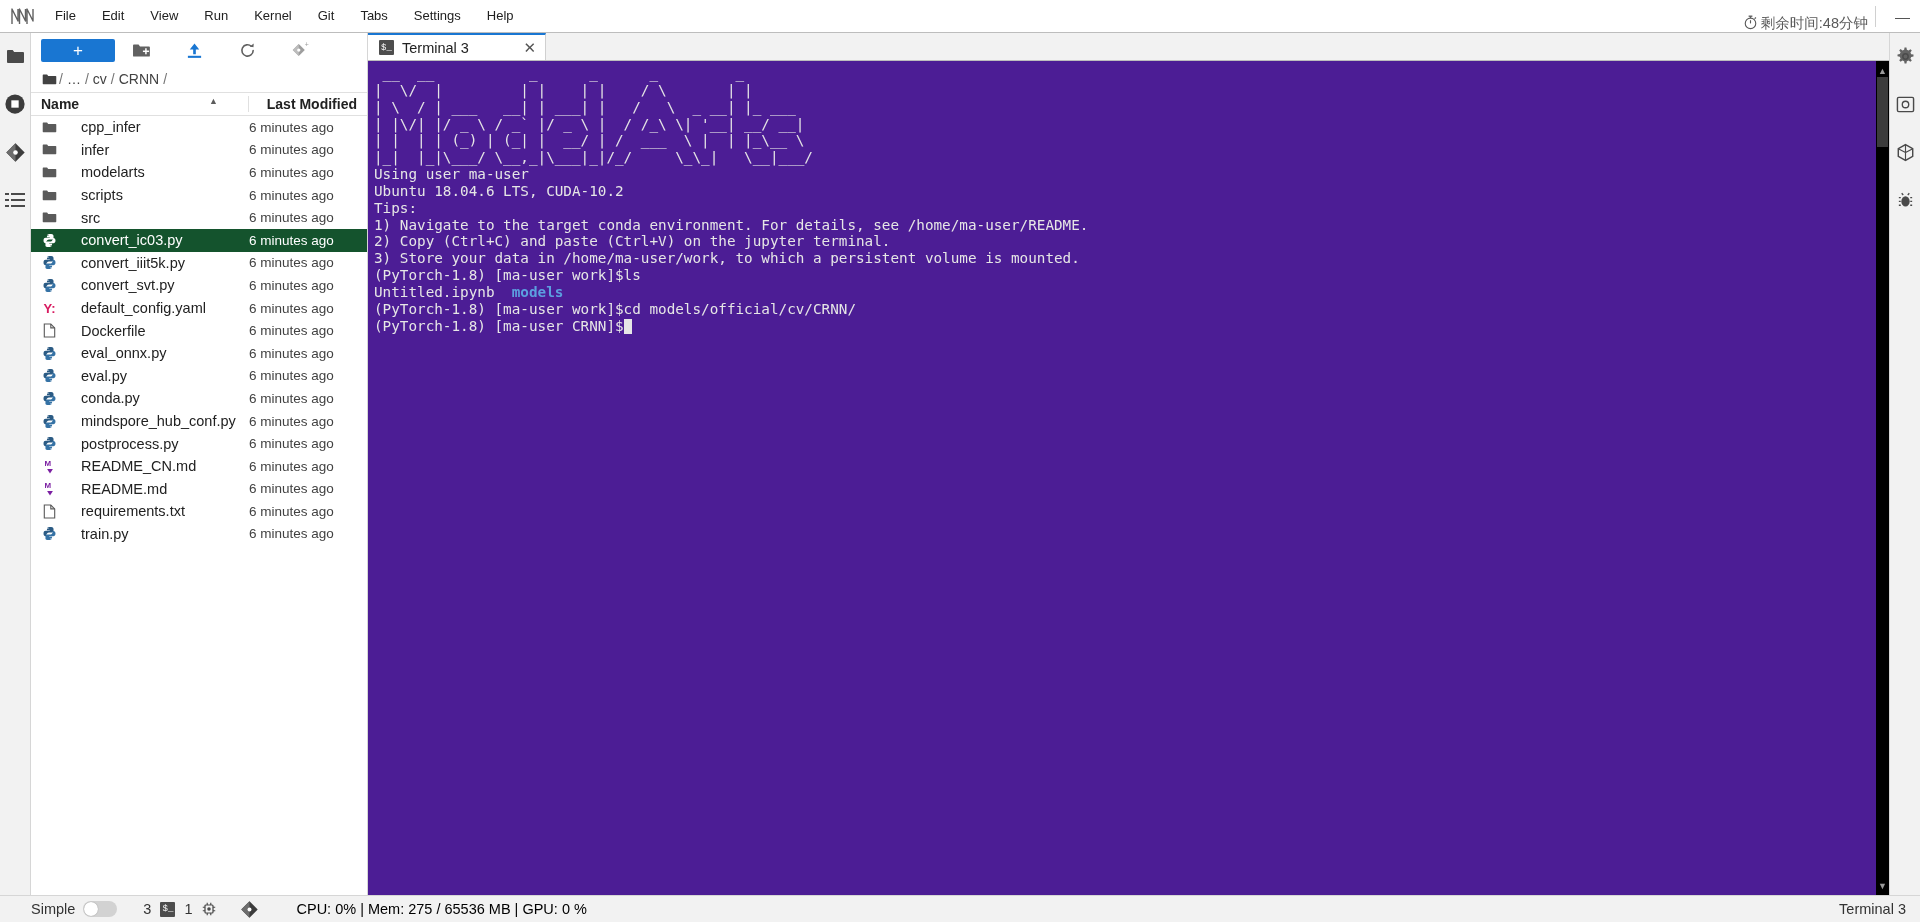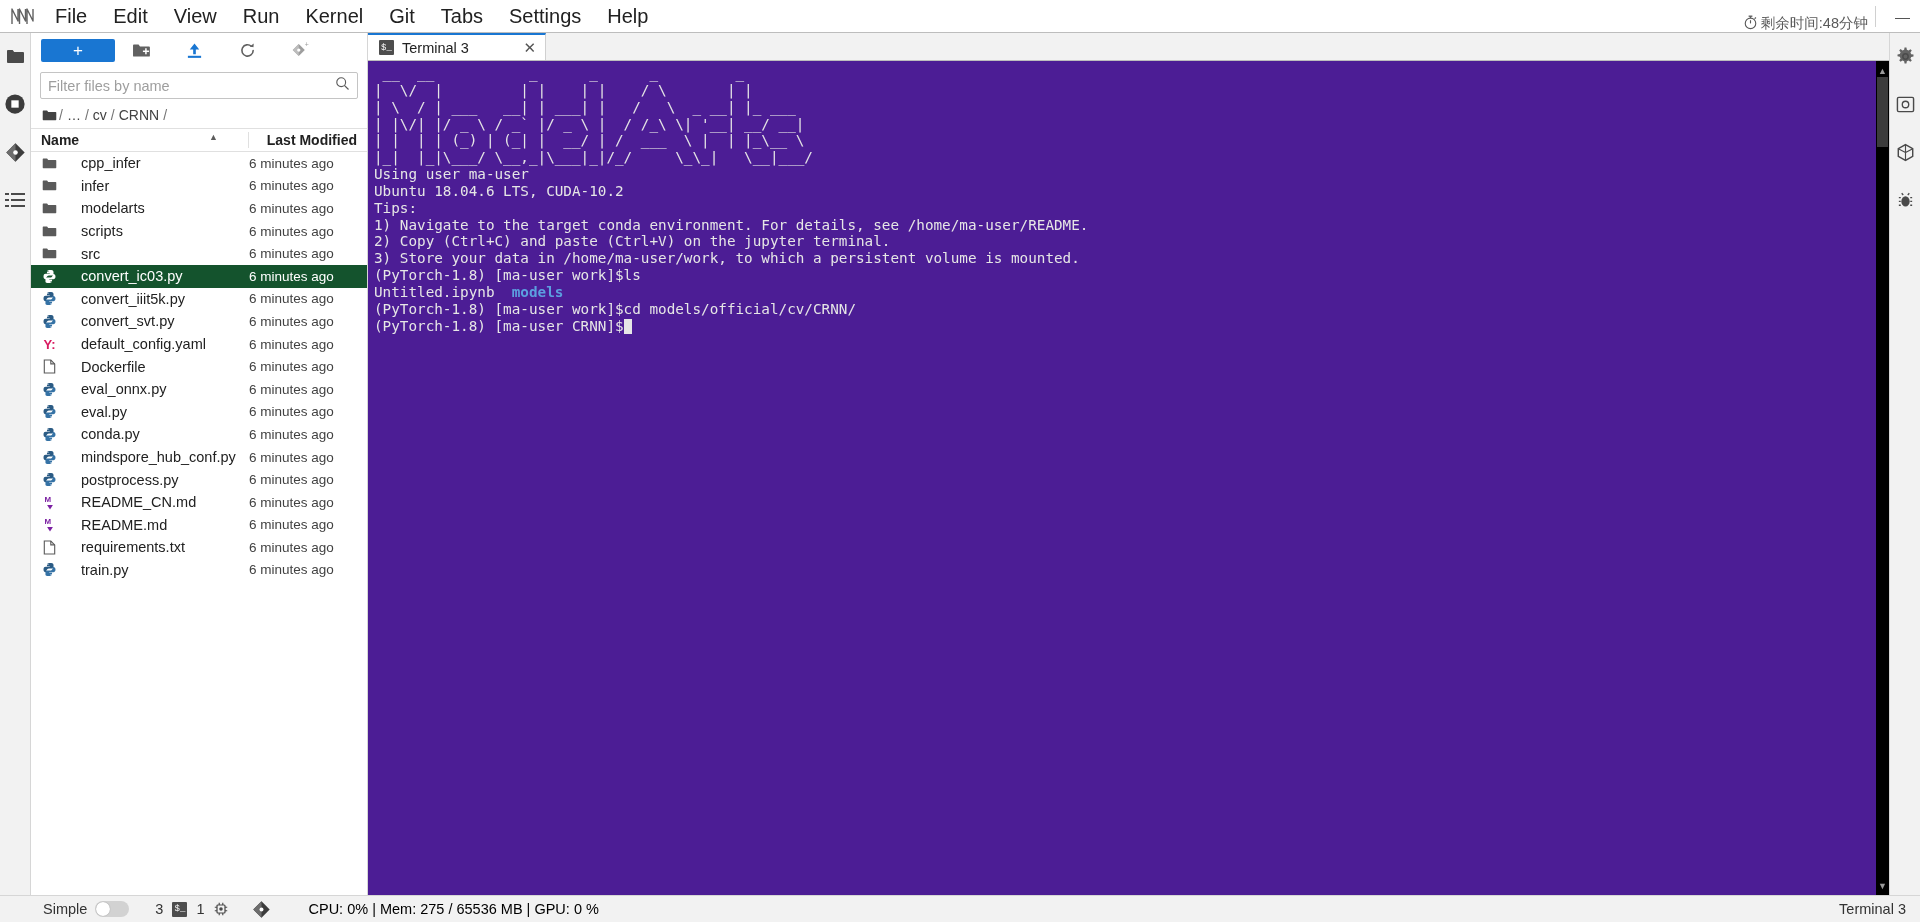--- a/index.html
+++ b/index.html
@@ -15,21 +15,21 @@
   .menubar {
     height: 33px; min-height: 33px;
     background: #fff;
     border-bottom: 1px solid #bdbdbd;
     display: flex; align-items: center;
     padding-left: 6px;
     position: relative;
   }
   .logo-mark { width: 36px; height: 26px; display:flex; align-items:center; justify-content:center; }
   .menu-item {
-    font-size: 20px; color: #212121;
+    font-size: 13px; color: #212121;
     padding: 3px 13px; cursor: default; line-height: 20px;
   }
   .timer {
     position: absolute; right: 52px; top: 0; height: 33px;
     display: flex; align-items: flex-end; gap: 3px;
     font-size: 14.5px; color: #5a5a5a;
   }
   .timer-sep { position:absolute; right:44px; top:6px; width:1px; height:21px; background:#d0d0d0; }
   .win-min { position:absolute; right:10px; top:0; height:33px; display:flex; align-items:flex-end; padding-bottom:8px; color:#555; font-size:15px; }
 
@@ -151,21 +151,21 @@
     padding-top:10px; gap:22px;
   }
 
   
   .statusbar {
     height: 27px; min-height:27px; background:#f2f2f2;
     border-top:1px solid #d6d6d6;
     display:flex; align-items:center; font-size:14px; color:#333;
     padding: 0 10px 0 0; position:relative;
   }
-  .sb-left { display:flex; align-items:center; gap:0;margin-left:12px; }
+  .sb-left { display:flex; align-items:center; gap:0; }
   .sb-spacer { width:31px; }
   .sb-label { margin-right:8px; font-size:14.5px; }
   .toggle {
     width:34px; height:16px; border-radius:8px; background:#d2d2d2;
     position:relative; cursor:pointer; margin-right:26px;
   }
   .toggle .knob { position:absolute; left:1px; top:1px; width:14px; height:14px; border-radius:50%; background:#fff; box-shadow:0 0 1px rgba(0,0,0,.4); }
   .sb-count { margin-right:9px; font-size:14.5px; }
   .sb-ico { margin-right:9px; display:flex; align-items:center; }
   .sb-sys { margin-left:28px; font-size:14.5px; color:#000000; }
@@ -267,31 +267,20 @@
         <div class="tb-ico faded">
           <svg width="19" height="19" viewBox="0 0 22 22">
               <path d="M9 3.5 L16 10.5 L9 17.5 L2 10.5z" fill="#9e9e9e"></path>
               <path d="M9 3.5 L2 10.5 L9 17.5z" fill="#bdbdbd"></path>
               <circle cx="9" cy="10.5" r="1.9" fill="#fff"></circle>
               <text x="16" y="7" font-size="8" fill="#9e9e9e" font-family="Liberation Sans">+</text>
             </svg>
         </div>
       </div>
 
-      <div class="fb-filter">
-        <div class="filter-box">
-          <input type="text" placeholder="Filter files by name" style="">
-          <span>
-            <svg width="15" height="15" viewBox="0 0 16 16">
-                <circle cx="6.6" cy="6.6" r="4.7" stroke="#5a5a5a" stroke-width="1.2" fill="none"></circle>
-                <line x1="10" y1="10" x2="14.4" y2="14.4" stroke="#5a5a5a" stroke-width="1.3"></line>
-              </svg>
-          </span>
-        </div>
-      </div>
 
       <div class="breadcrumb">
         <span style="margin-right:2px;display:flex;">
           <svg width="15" height="13" viewBox="0 0 16 14">
               <path d="M.7 2.4a.7.7 0 01.7-.7h4l1.2 1.5h8a.7.7 0 01.7.7v7.4a.7.7 0 01-.7.7H1.4a.7.7 0 01-.7-.7z" fill="#424242"></path>
             </svg>
         </span>
         <span class="sep">/</span>
         <span class="crumb">…</span>
         <span class="sep">/</span>

